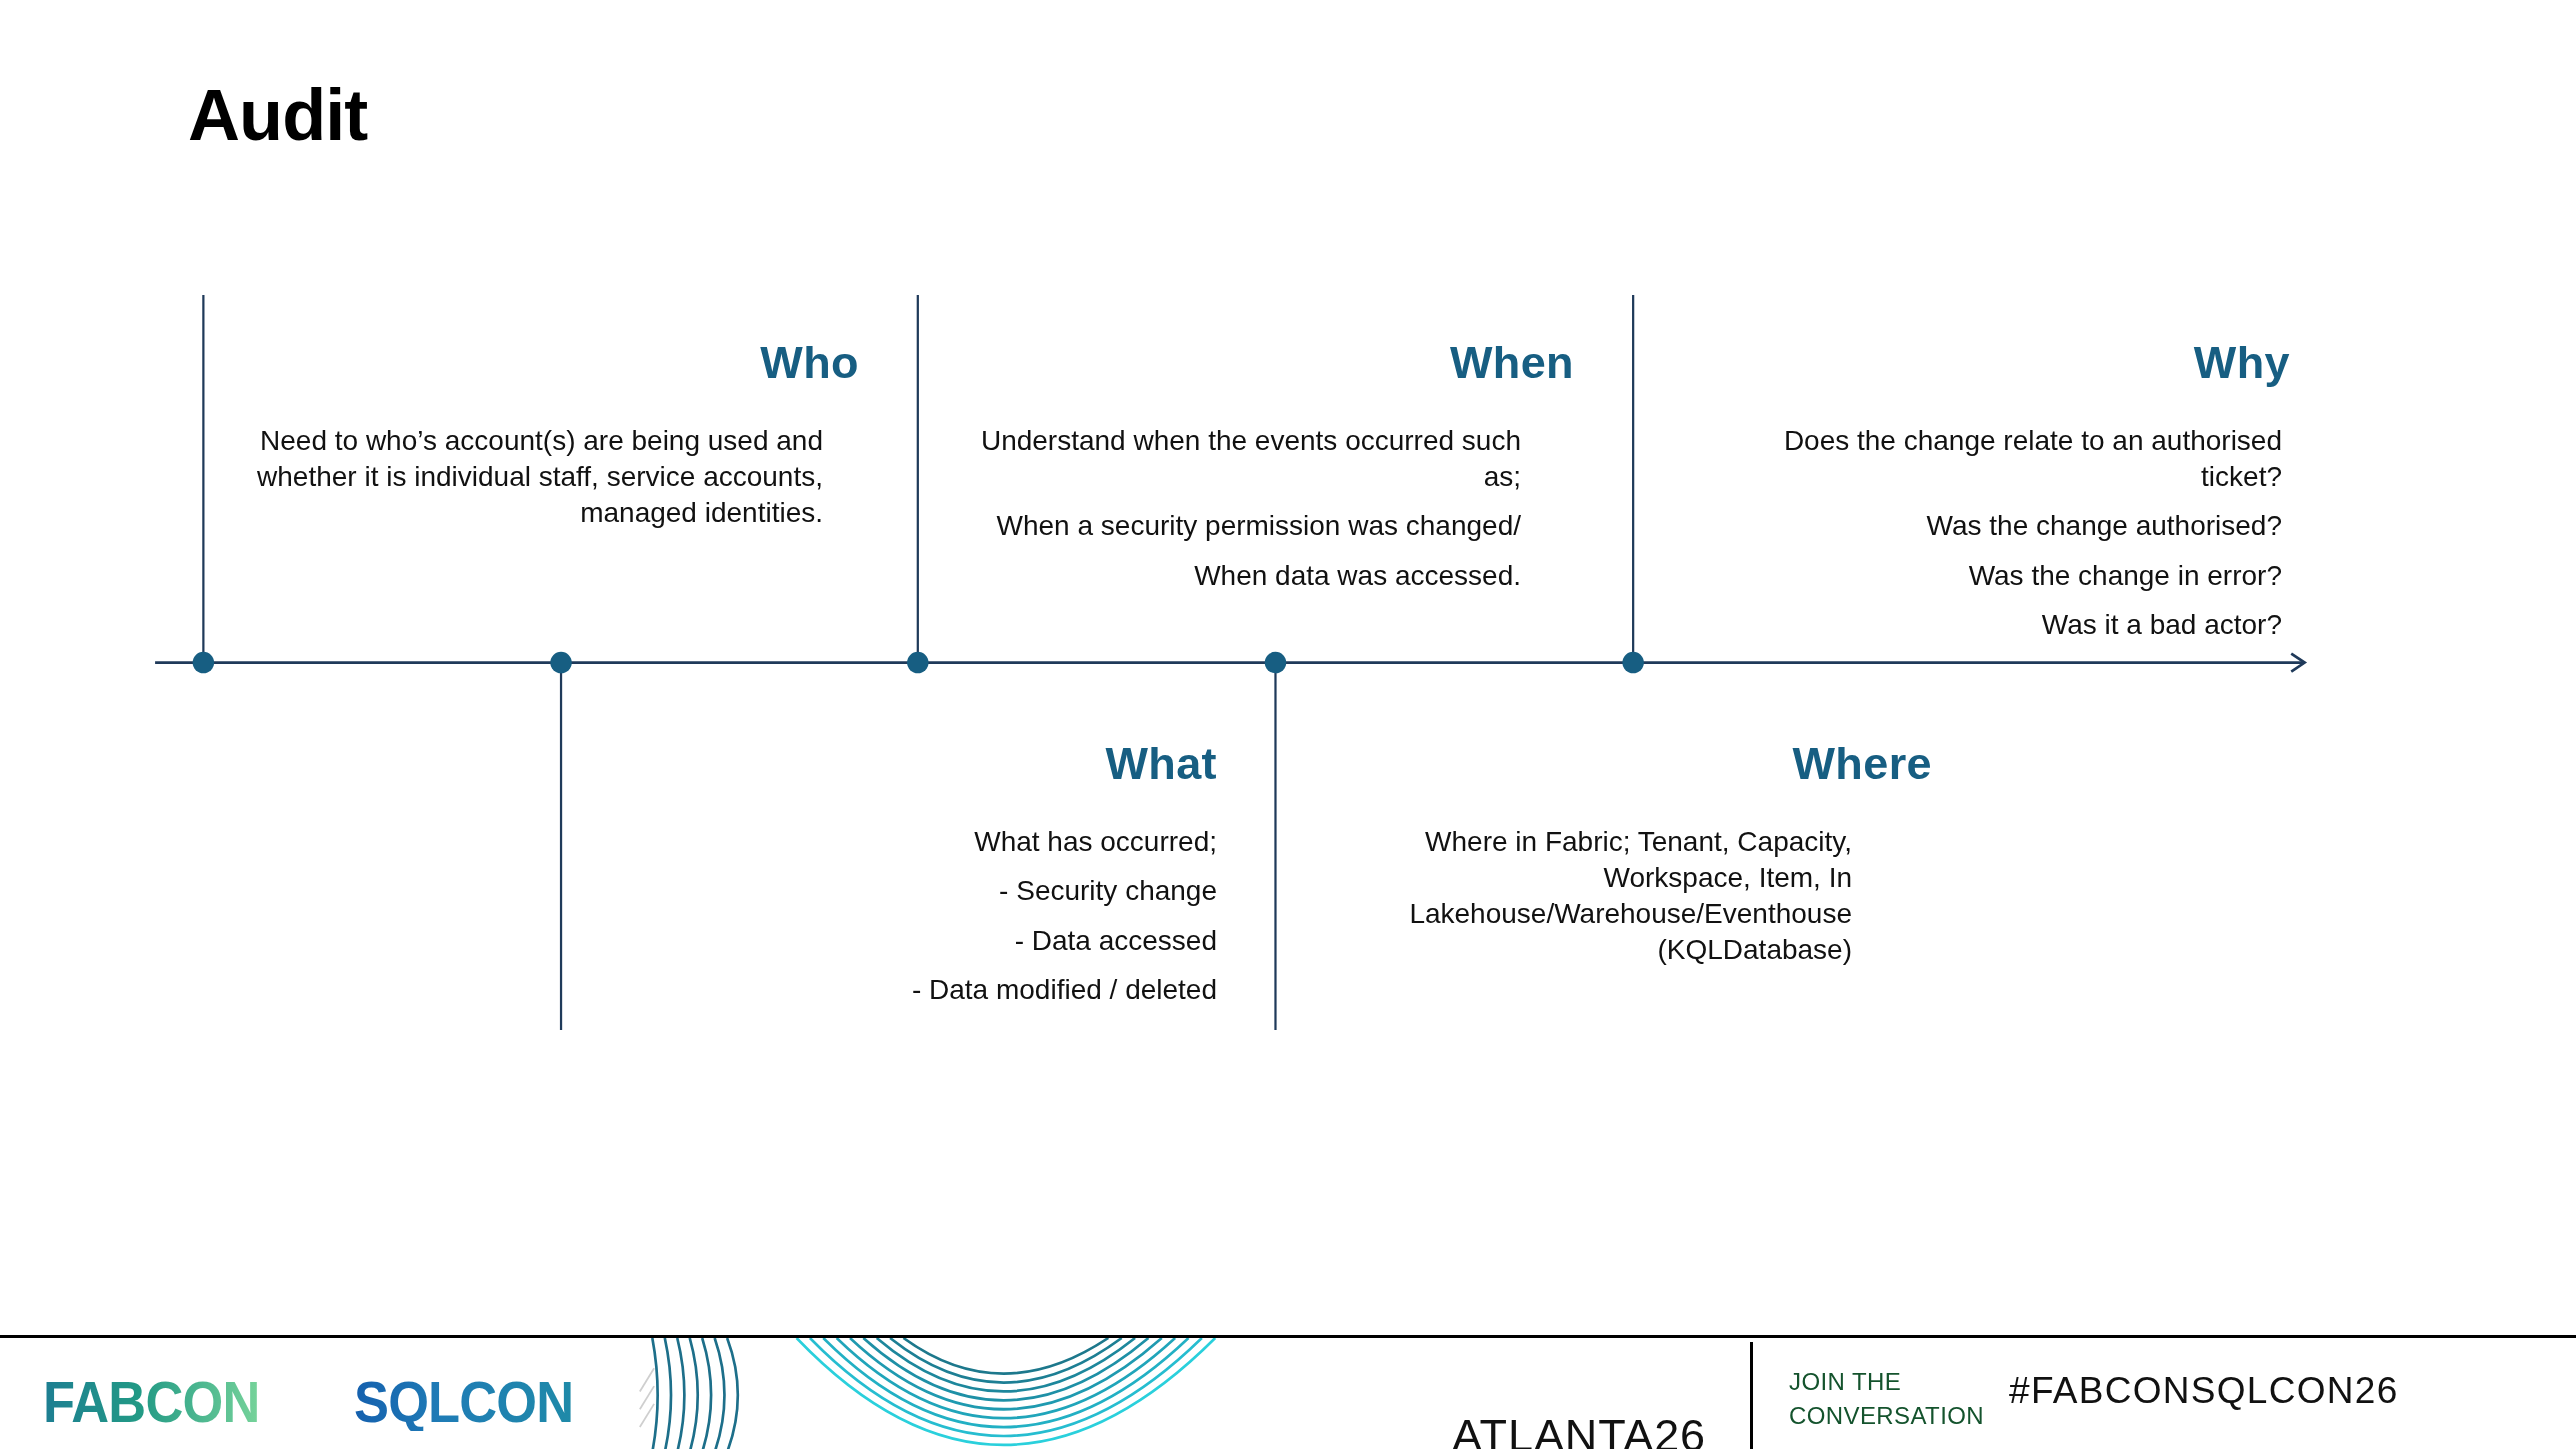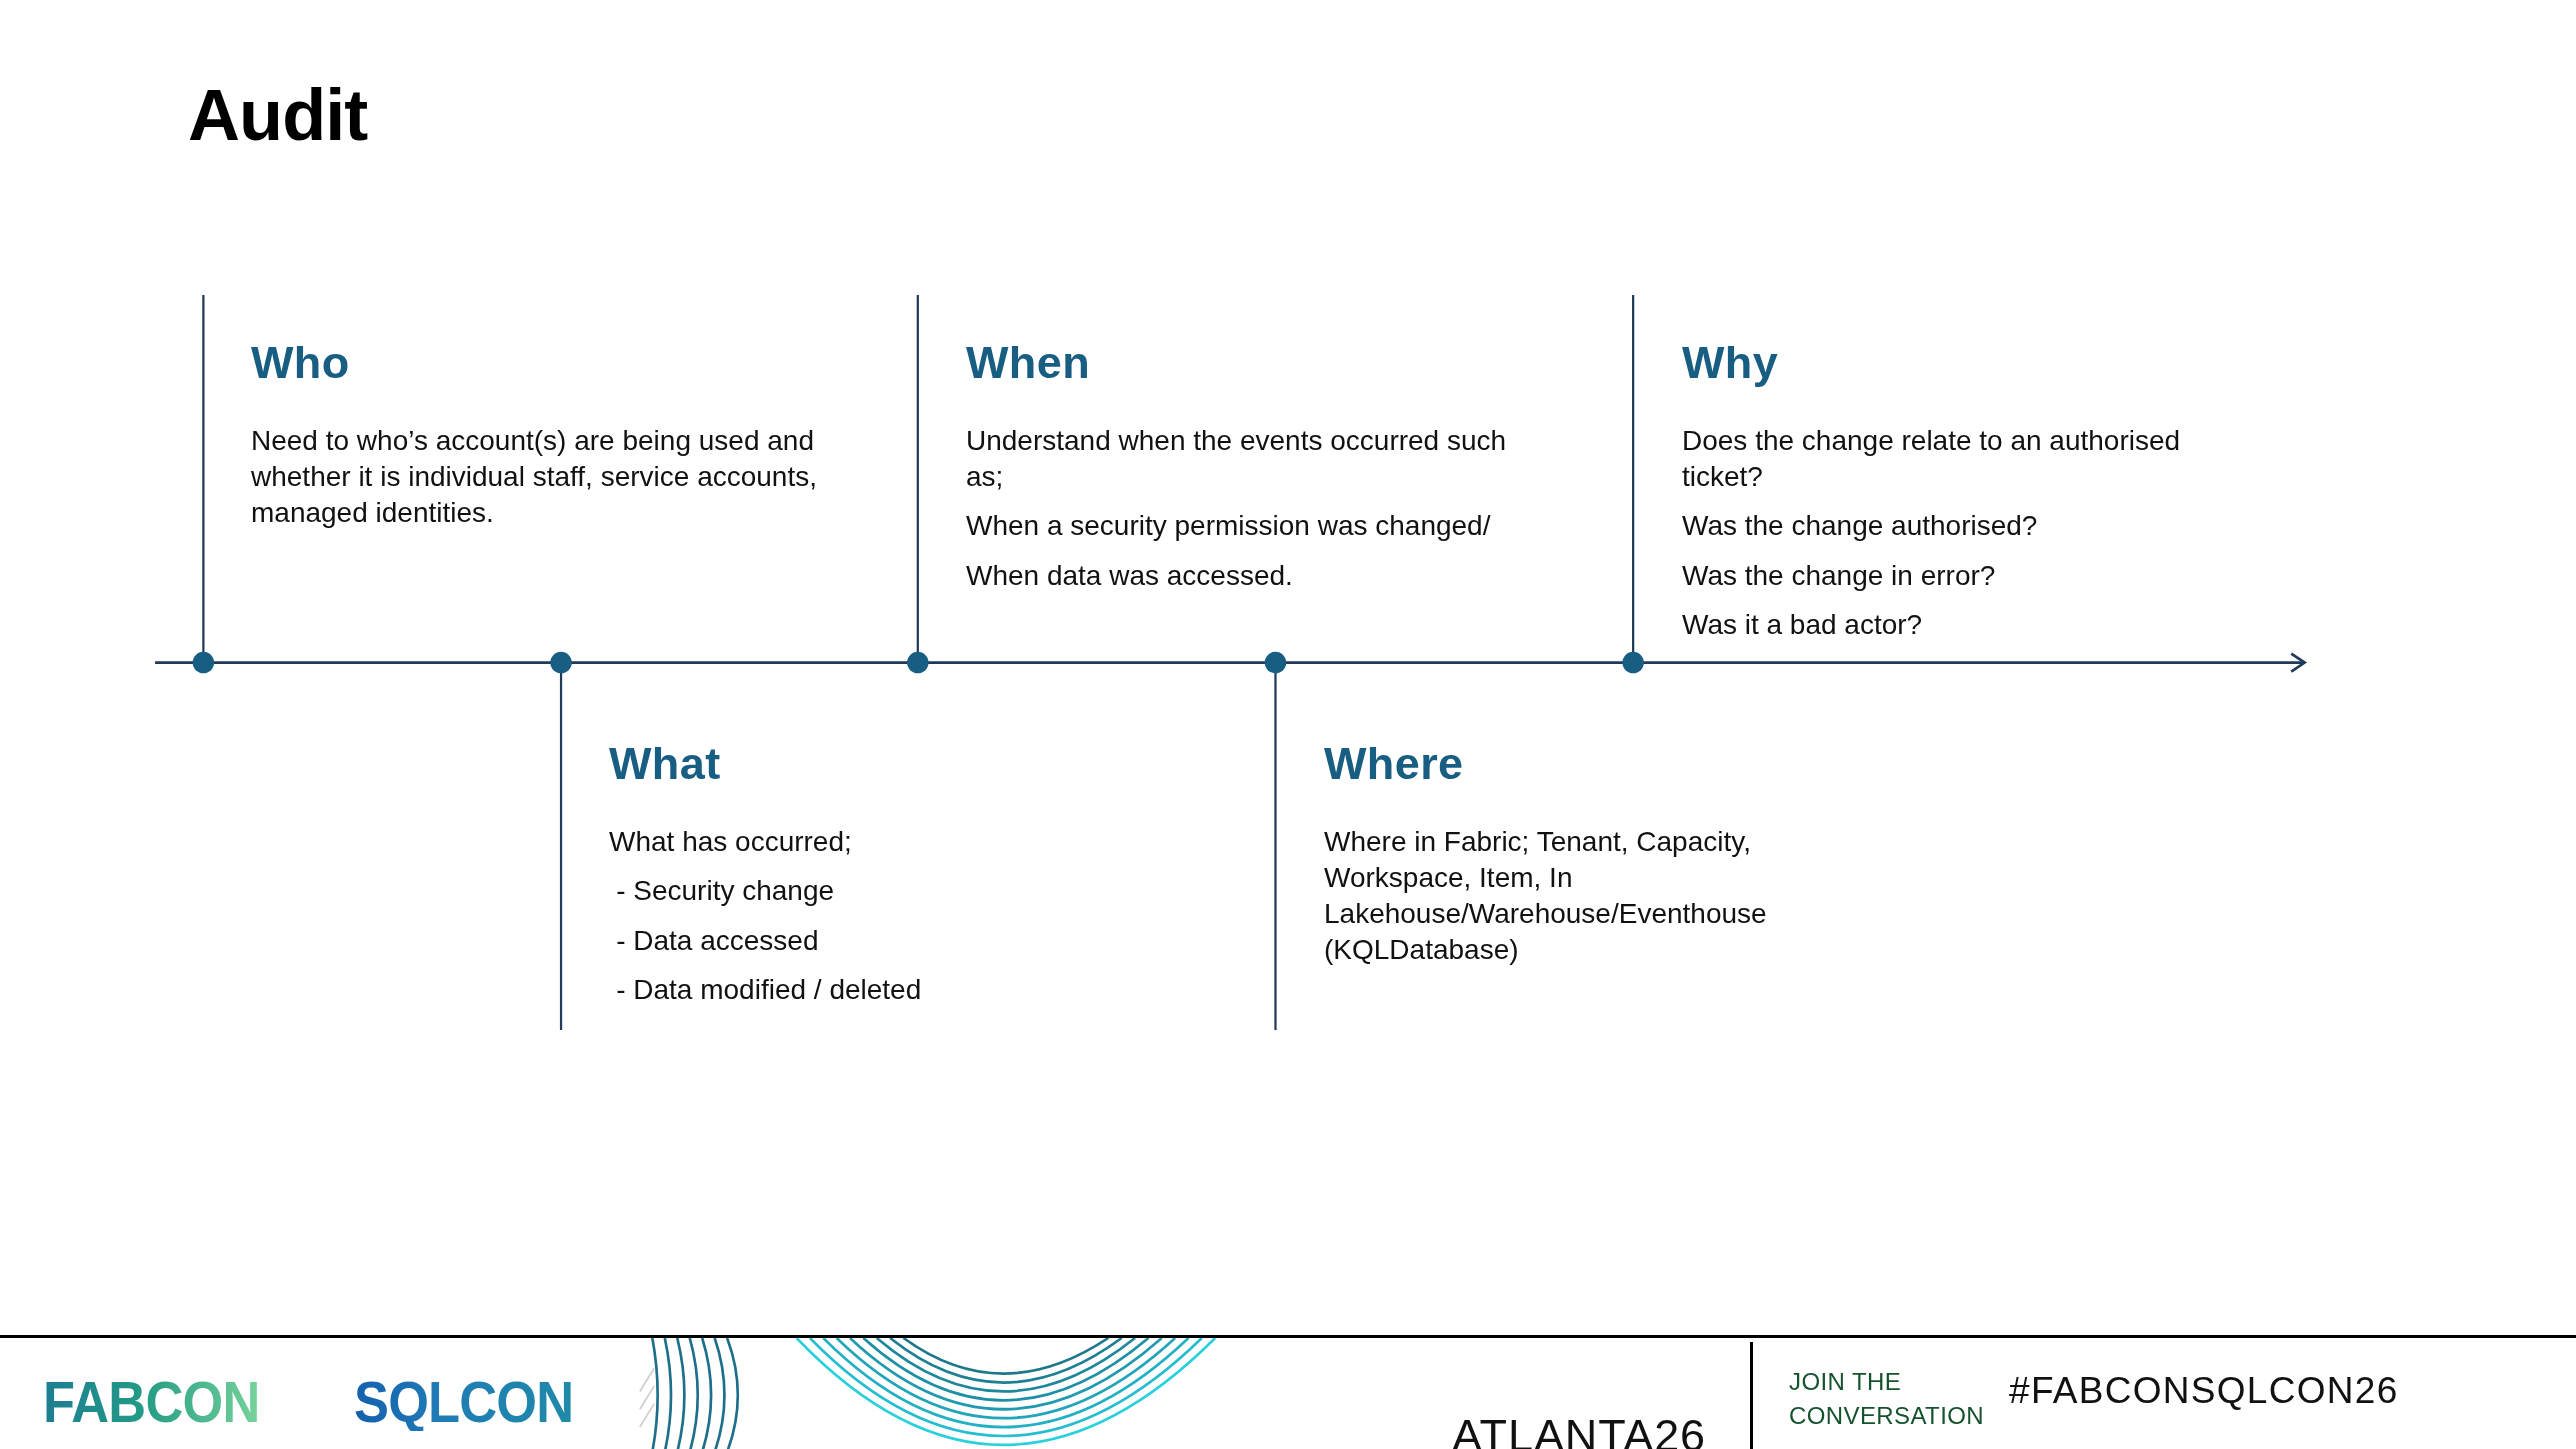--- a/index.html
+++ b/index.html
@@ -27,20 +27,21 @@
     }
     .timeline {
       position: absolute;
       left: 0; top: 0;
       width: 2576px;
       height: 1073px;
     }
     .card {
       position: absolute;
       width: 608px;
+      text-align: right;
     }
     .card-heading {
       font-size: 45px;
       font-weight: 700;
       color: #175e82;
       line-height: 1;
       margin: 0 0 38px 0;
       letter-spacing: 0.4px;
     }
     .card-body {
@@ -184,21 +185,21 @@
 
   <div class="card" style="left:1324px; top:741px;">
     <div class="card-heading">Where</div>
     <div class="card-body" style="width:528px;">
       <p>Where in Fabric; Tenant, Capacity, Workspace, Item, In Lakehouse/Warehouse/Eventhouse (KQLDatabase)</p>
     </div>
   </div>
 
   <div class="card" style="left:1682px; top:340px;">
     <div class="card-heading">Why</div>
-    <div class="card-body" style="width:572px;">
+    <div class="card-body" style="width:572px;margin-left:28px;">
       <p>Does the change relate to an authorised ticket?</p>
       <p>Was the change authorised?</p>
       <p>Was the change in error?</p>
       <p>Was it a bad actor?</p>
     </div>
   </div>
 
   <div class="footer">
     <div class="logo logo-fabcon">FABCON</div>
     <div class="logo logo-sqlcon">SQLCON</div>

